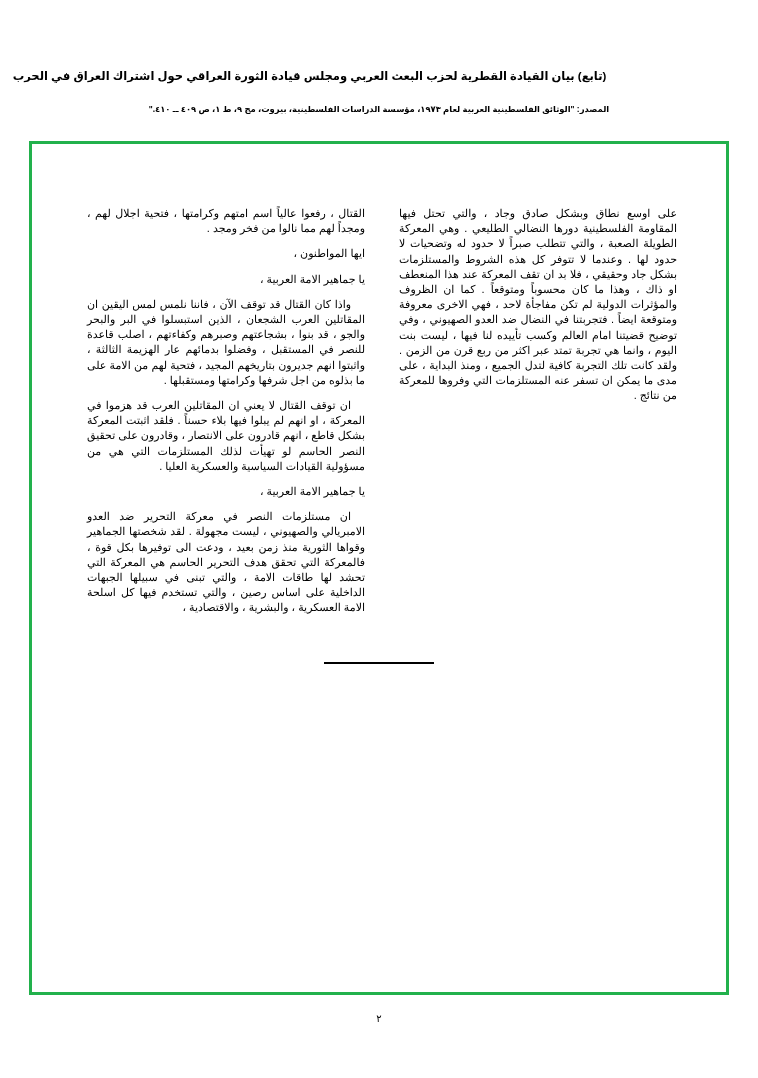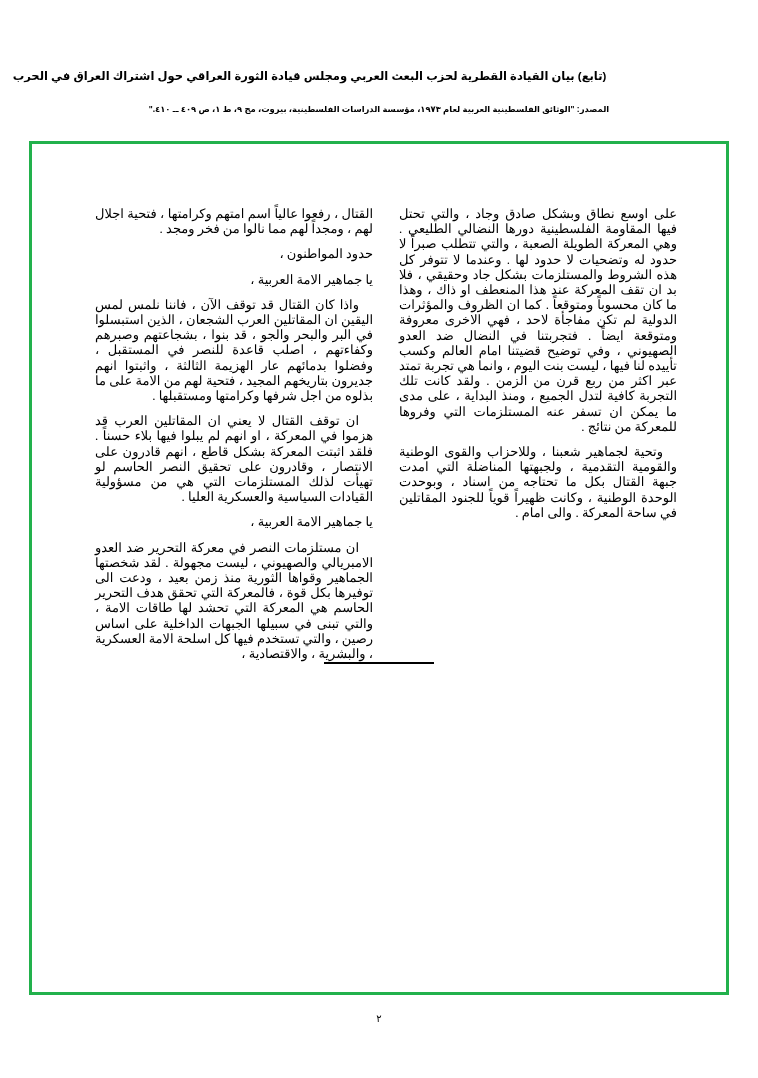--- a/index.html
+++ b/index.html
@@ -71,27 +71,26 @@
     top: 62px;
     left: 55px;
     width: 590px;
     display: flex;
     flex-direction: row-reverse;
     justify-content: space-between;
     direction: rtl;
   }
   .col {
     width: 278px;
-    font-size: 13px;
+    font-size: 11px;
     line-height: 15.2px;
     text-align: justify;
     text-align-last: right;
     direction: rtl;
-    font-family: Liberation Serif, serif;
-    margin-left: 8px;
+    font-family: Liberation Sans, sans-serif;
   }
   .col p {
     margin: 0 0 10px 0;
     text-indent: 14px;
   }
   .col p.noindent {
     text-indent: 0;
   }
   .rule {
     position: absolute;
@@ -122,31 +121,30 @@
 
   <div class="doc-source">المصدر: "الوثائق الفلسطينية العربية لعام ١٩٧٣، مؤسسة الدراسات الفلسطينية، بيروت، مج ٩، ط ١، ص ٤٠٩ ــ ٤١٠."</div>
 
   <div class="frame">
     <div class="frame-inner"></div>
 
     <div class="columns">
 
       <div class="col">
         <p class="noindent">القتال ، رفعوا عالياً اسم امتهم وكرامتها ، فتحية اجلال لهم ، ومجداً لهم مما نالوا من فخر ومجد .</p>
-        <p class="noindent">حدود المواطنون ،</p>
+        <p class="noindent">ايها المواطنون ،</p>
         <p class="noindent">يا جماهير الامة العربية ،</p>
         <p>واذا كان القتال قد توقف الآن ، فاننا نلمس لمس اليقين ان المقاتلين العرب الشجعان ، الذين استبسلوا في البر والبحر والجو ، قد بنوا ، بشجاعتهم وصبرهم وكفاءتهم ، اصلب قاعدة للنصر في المستقبل ، وفضلوا بدمائهم عار الهزيمة الثالثة ، واثبتوا انهم جديرون بتاريخهم المجيد ، فتحية لهم من الامة على ما بذلوه من اجل شرفها وكرامتها ومستقبلها .</p>
         <p>ان توقف القتال لا يعني ان المقاتلين العرب قد هزموا في المعركة ، او انهم لم يبلوا فيها بلاء حسناً . فلقد اثبتت المعركة بشكل قاطع ، انهم قادرون على الانتصار ، وقادرون على تحقيق النصر الحاسم لو تهيأت لذلك المستلزمات التي هي من مسؤولية القيادات السياسية والعسكرية العليا .</p>
         <p class="noindent">يا جماهير الامة العربية ،</p>
         <p>ان مستلزمات النصر في معركة التحرير ضد العدو الامبريالي والصهيوني ، ليست مجهولة . لقد شخصتها الجماهير وقواها الثورية منذ زمن بعيد ، ودعت الى توفيرها بكل قوة ، فالمعركة التي تحقق هدف التحرير الحاسم هي المعركة التي تحشد لها طاقات الامة ، والتي تبنى في سبيلها الجبهات الداخلية على اساس رصين ، والتي تستخدم فيها كل اسلحة الامة العسكرية ، والبشرية ، والاقتصادية ،</p>
       </div>
 
       <div class="col">
         <p class="noindent">على اوسع نطاق وبشكل صادق وجاد ، والتي تحتل فيها المقاومة الفلسطينية دورها النضالي الطليعي . وهي المعركة الطويلة الصعبة ، والتي تتطلب صبراً لا حدود له وتضحيات لا حدود لها . وعندما لا تتوفر كل هذه الشروط والمستلزمات بشكل جاد وحقيقي ، فلا بد ان تقف المعركة عند هذا المنعطف او ذاك ، وهذا ما كان محسوباً ومتوقعاً . كما ان الظروف والمؤثرات الدولية لم تكن مفاجأة لاحد ، فهي الاخرى معروفة ومتوقعة ايضاً . فتجربتنا في النضال ضد العدو الصهيوني ، وفي توضيح قضيتنا امام العالم وكسب تأييده لنا فيها ، ليست بنت اليوم ، وانما هي تجربة تمتد عبر اكثر من ربع قرن من الزمن . ولقد كانت تلك التجربة كافية لتدل الجميع ، ومنذ البداية ، على مدى ما يمكن ان تسفر عنه المستلزمات التي وفروها للمعركة من نتائج .</p>
-        <p>وتحية لجماهير شعبنا ، وللاحزاب والقوى الوطنية والقومية التقدمية ، ولجبهتها المناضلة التي امدت جبهة القتال بكل ما تحتاجه من اسناد ، وبوحدت الوحدة الوطنية ، وكانت ظهيراً قوياً للجنود المقاتلين في ساحة المعركة . والى امام .</p>
       </div>
 
     </div>
 
     <div class="rule"></div>
   </div>
 
   <div class="page-number">٢</div>
 
 </div>

